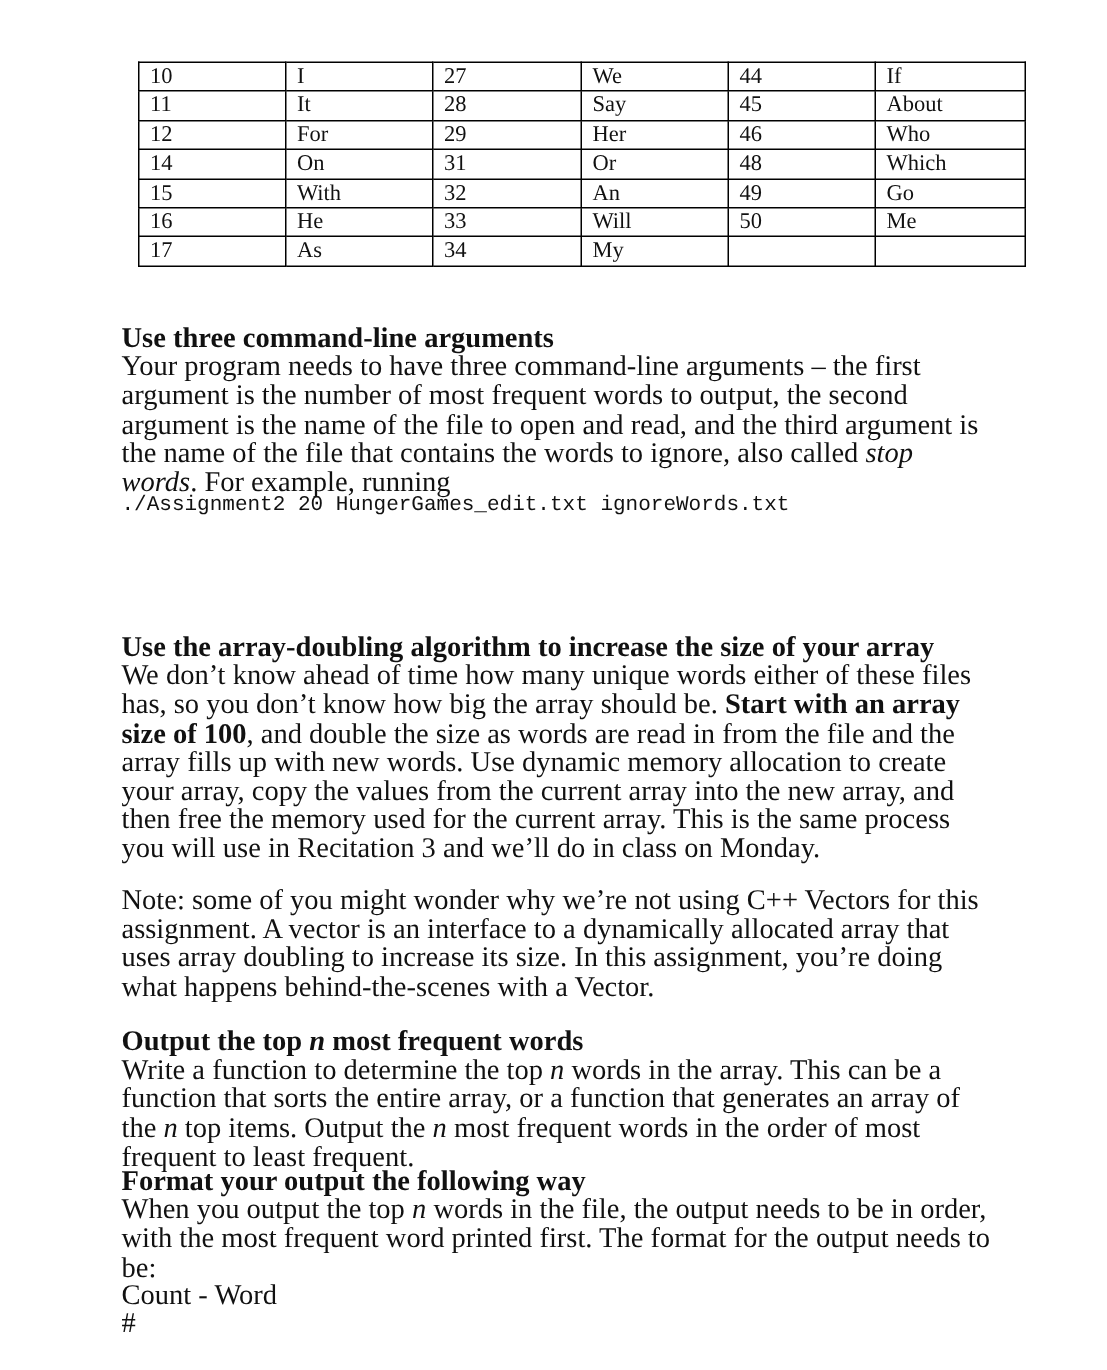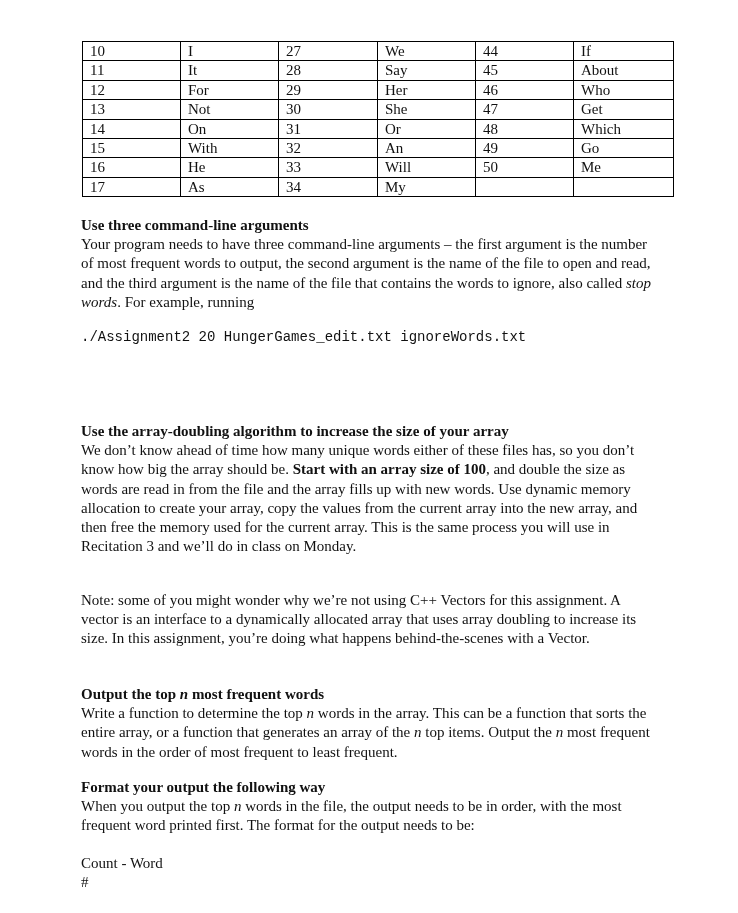--- a/index.html
+++ b/index.html
@@ -1,32 +1,32 @@
 <!DOCTYPE html>
 <html><head>
 <meta charset="utf-8">
 <style>
   html, body { margin: 0; padding: 0; background: #ffffff; }
   body { width: 738px; height: 913px; position: relative; overflow: hidden;
          font-family: "Liberation Serif", "DejaVu Serif", serif; color: #111; }
   .page { position: absolute; left: 0; top: 0; width: 738px; height: 913px; }
 
-  table.words { position: absolute; left: 82px; top: 41px; border-collapse: collapse;
+  table.words { position: absolute; left: 92px; top: 41px; border-collapse: collapse;
                 table-layout: fixed; width: 591px; }
   table.words td { border: 1px solid #000; height: 18.4px; padding: 0 0 0 7px;
                    font-size: 15px; line-height: 18px; vertical-align: top; overflow: hidden;
                    white-space: nowrap; }
   table.words col.c1 { width: 98px; }
   table.words col.c2 { width: 98px; }
   table.words col.c3 { width: 99px; }
   table.words col.c4 { width: 98px; }
   table.words col.c5 { width: 98px; }
   table.words col.c6 { width: 100px; }
 
-  .text { position: absolute; left: 81px; width: 580px; font-size: 15px; line-height: 19.2px; }
+  .text { position: absolute; left: 81px; width: 580px; font-size: 19px; line-height: 19.2px; }
   .text p { margin: 0; }
   .h { font-weight: bold; }
   .code { font-family: "Liberation Mono", "DejaVu Sans Mono", monospace; font-size: 14px; }
   i, .it { font-style: italic; text-align: right; }
   b { font-weight: bold; }
 </style>
 </head>
 <body>
 
 <div class="page">
@@ -57,28 +57,20 @@
           <td>45</td>
           <td>About</td>
         </tr>
         <tr>
           <td>12</td>
           <td>For</td>
           <td>29</td>
           <td>Her</td>
           <td>46</td>
           <td>Who</td>
-        </tr>
-        <tr>
-          <td>13</td>
-          <td>Not</td>
-          <td>30</td>
-          <td>She</td>
-          <td>47</td>
-          <td>Get</td>
         </tr>
         <tr>
           <td>14</td>
           <td>On</td>
           <td>31</td>
           <td>Or</td>
           <td>48</td>
           <td>Which</td>
         </tr>
         <tr>

